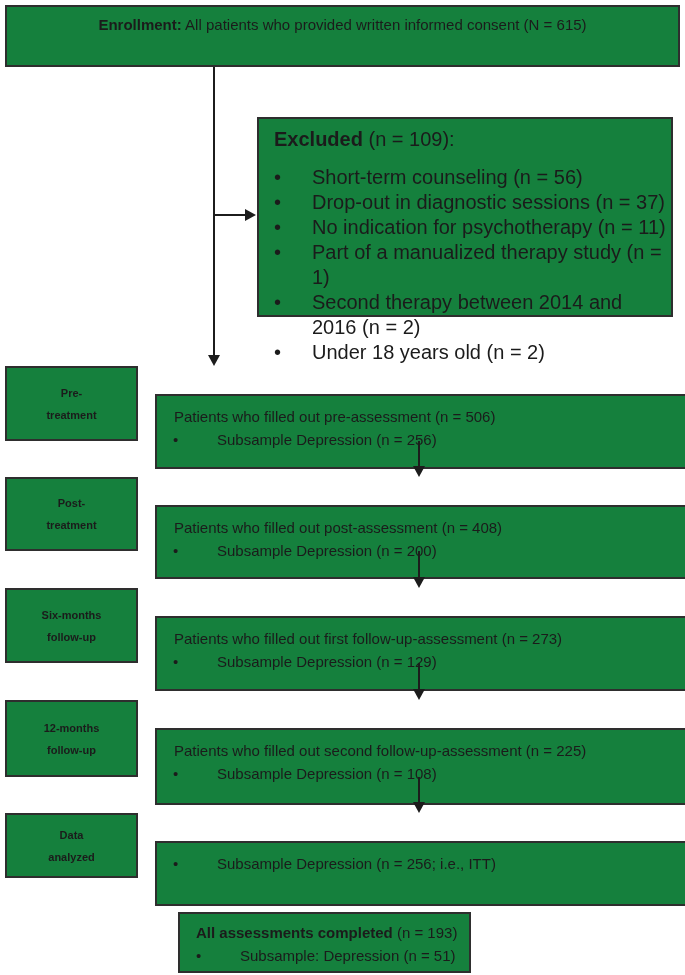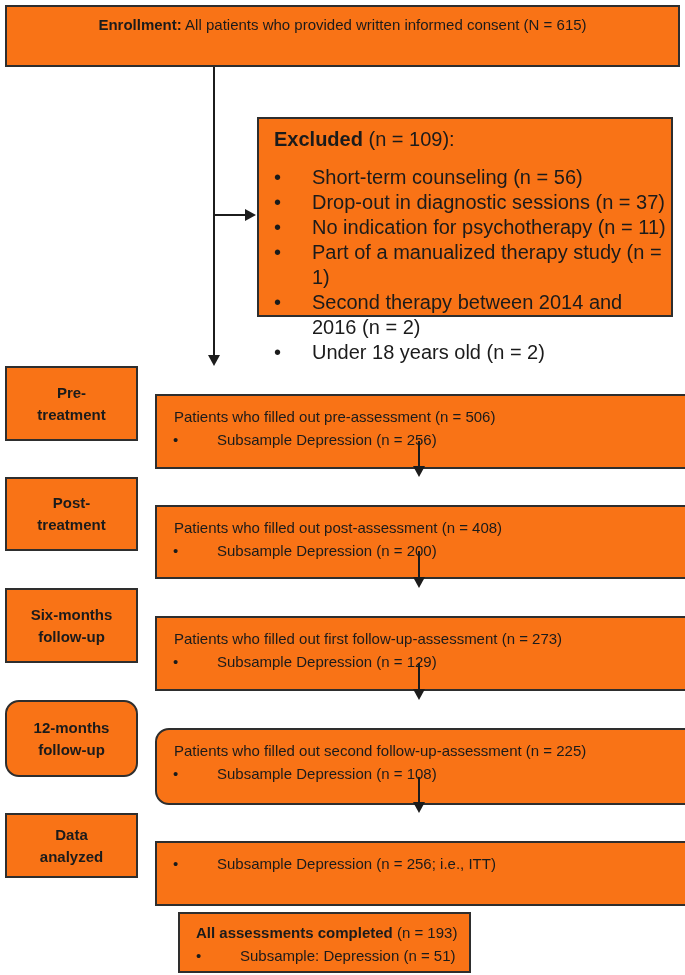--- a/index.html
+++ b/index.html
@@ -1,42 +1,42 @@
 <!DOCTYPE html>
 <html><head>
 <meta charset="utf-8">
 <style>
   html,body{margin:0;padding:0;background:#ffffff;}
   .canvas{
     position:relative;width:685px;height:975px;background:#ffffff;
     font-family:"Liberation Sans",sans-serif;color:#1b1b1b;overflow:hidden;
   }
-  .box{position:absolute;border:2px solid #2e2e2e;background:#f97316;box-sizing:border-box;}
+  .box{position:absolute;border:2px solid #2e2e2e;background:#15803d;box-sizing:border-box;}
 
   
   .enrollment{left:5px;top:5px;width:675px;height:62px;text-align:center;padding-top:9px;font-size:15px;}
 
   
   .excluded{left:257px;top:117px;width:416px;height:200px;font-size:20px;}
   .exc-title{padding:10px 0 0 15px;line-height:21px;}
   .exc-list{margin-top:15px;}
   .exc-item{position:relative;padding-left:53px;line-height:25px;}
   .exc-item .bullet{position:absolute;left:15px;top:0;}
 
   
   .label-box{left:5px;width:133px;display:flex;flex-direction:column;align-items:center;justify-content:center;
-    font-weight:bold;font-size:15px;line-height:22px;text-align:center;}
+    font-weight:bold;font-size:11px;line-height:22px;text-align:center;}
   .content-box{left:155px;width:602px;font-size:15px;line-height:23px;padding-top:9px;margin-top:28px;}
   .line1{padding-left:17px;}
   .bullet-row{position:relative;padding-left:60px;}
   .bullet-row .bullet{position:absolute;left:16px;top:0;}
   .r-pre{top:366px;height:75px;}
   .r-post{top:477px;height:74px;}
   .r-six{top:588px;height:75px;}
-  .r-twelve{top:700px;height:77px;border-radius:14px;}
+  .r-twelve{top:700px;height:77px;}
   .r-data{top:813px;height:65px;}
 
   
   .completed{left:178px;top:912px;width:293px;height:61px;font-size:15px;line-height:23px;padding-top:7px;}
   .comp-title{padding-left:16px;}
 
   
   .vline{position:absolute;width:2px;background:#1c1c1c;}
   .hline{position:absolute;height:2px;background:#1c1c1c;}
   .arrow-down{position:absolute;width:0;height:0;border-left:6px solid transparent;border-right:6px solid transparent;border-top:11px solid #1c1c1c;}

